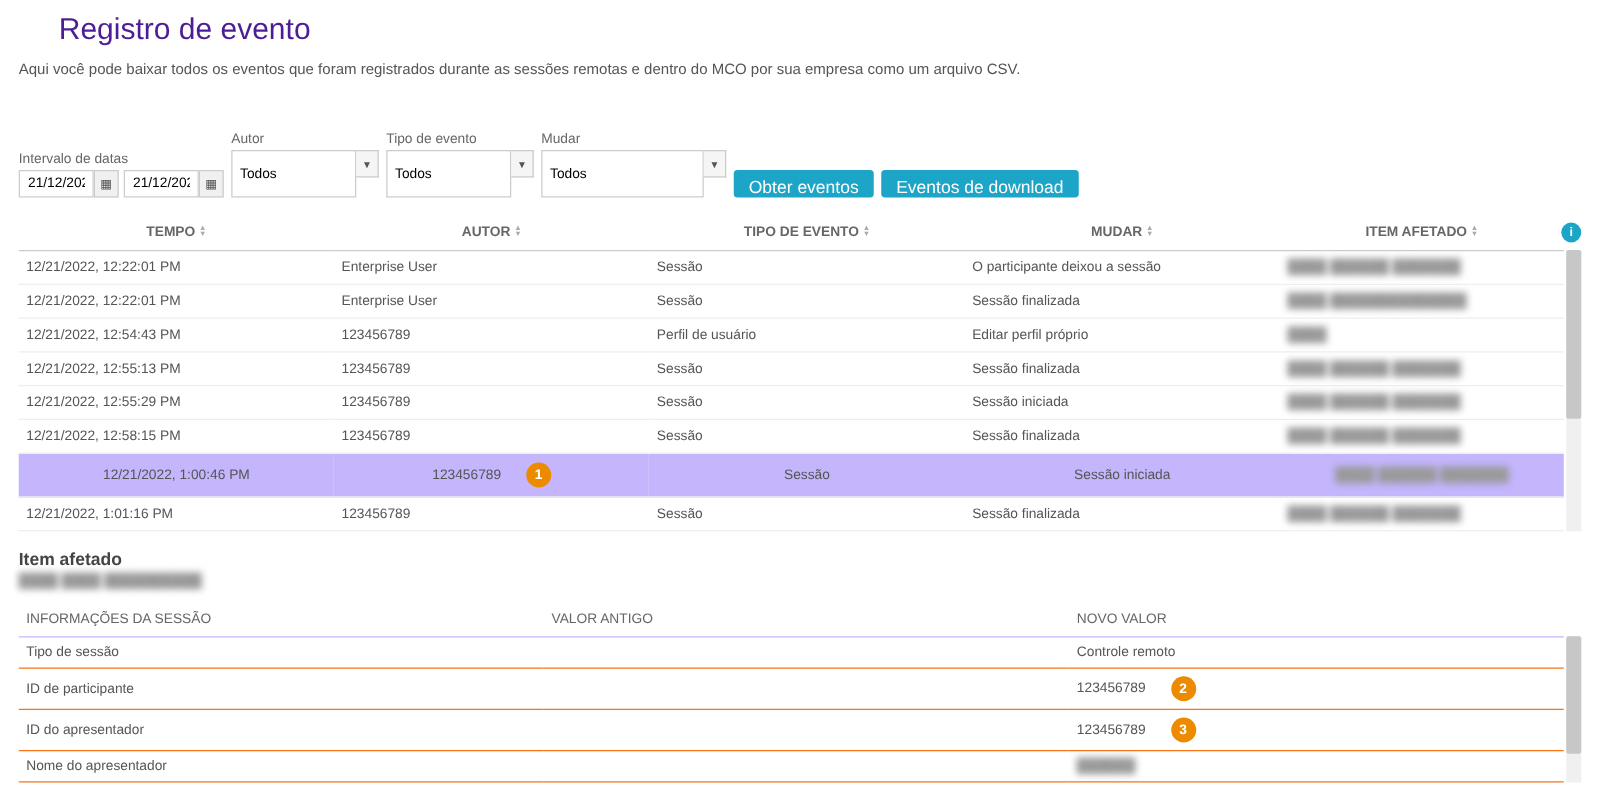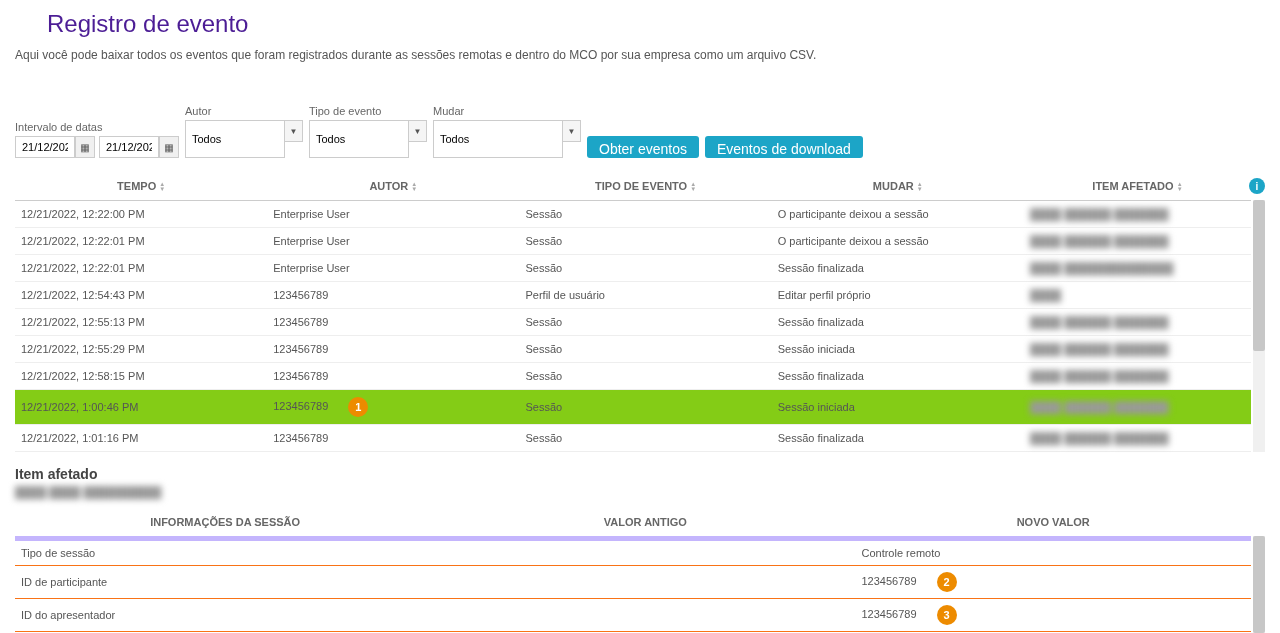--- a/index.html
+++ b/index.html
@@ -16,26 +16,26 @@
 .select-input { border: 1px solid #ccc; padding: 18px 6px; font-size: 11px; width: 100px; height: 22px; background: #fff; }
 .select-input.wide { width: 130px; }
 .select-caret { border: 1px solid #ccc; border-left: none; background: #f5f5f5; width: 18px; height: 22px; display: flex; align-items: center; justify-content: center; font-size: 8px; cursor: pointer; }
 .btn-primary { background: #1ca5c7; color: #fff; border: none; padding: 5px 12px; font-size: 14px; border-radius: 3px; cursor: pointer; height: 22px; }
 .table-wrap { position: relative; }
 .info-badge { position: absolute; right: 0; top: 6px; width: 16px; height: 16px; border-radius: 50%; background: #1ca5c7; color: #fff; display: flex; align-items: center; justify-content: center; font-size: 10px; font-weight: bold; cursor: pointer; }
 .log-table { width: 100%; border-collapse: collapse; }
 .log-table thead th { text-align: center; font-size: 11px; font-weight: 600; color: #666; padding: 8px 6px; border-bottom: 1px solid #ccc; text-transform: uppercase; }
 .sort-arrows { display: inline-flex; flex-direction: column; font-size: 6px; line-height: 5px; margin-left: 3px; color: #aaa; vertical-align: middle; }
 .log-table tbody td { padding: 7px 6px; font-size: 11px; color: #555; border-bottom: 1px solid #eee; }
-.log-table tbody tr.highlight { background: #84cc16; }
+.log-table tbody tr.highlight { background: #c4b5fd; text-align: center; }
 .blur-text { filter: blur(3px); color: #999; user-select: none; }
 .section-title { font-size: 14px; font-weight: 600; color: #444; margin-top: 14px; margin-bottom: 4px; }
 .section-blur { filter: blur(3px); color: #999; font-size: 11px; margin-bottom: 10px; }
 .detail-table { width: 100%; border-collapse: collapse; }
-.detail-table thead th { text-align: center; font-size: 11px; font-weight: 700; color: #666; padding: 8px 6px; border-bottom: 5px solid #c4b5fd; text-transform: uppercase; }
+.detail-table thead th { text-align: left; font-size: 11px; font-weight: 400; color: #666; padding: 8px 6px; border-bottom: 1px solid #c4b5fd; text-transform: uppercase; }
 .detail-table tbody td { padding: 6px 6px; font-size: 11px; color: #555; border-bottom: 1px solid #f97316; }
 .col-label { width: 34%; }
 .col-old { width: 34%; }
 .col-new { width: 32%; margin-top: 20px; }
 .callout { display: inline-flex; width: 20px; height: 20px; border-radius: 50%; background: #ed8b00; color: #fff; font-size: 11px; font-weight: bold; align-items: center; justify-content: center; margin-left: 20px; vertical-align: middle; }
 .th-tempo { width: 20%; }
 .th-autor { width: 20%; }
 .th-tipo { width: 20%; }
 .th-mudar { width: 20%; }
 .th-item { width: 18%; }
@@ -106,27 +106,20 @@
               <span>▼</span>
             </span></th>
         <th class="th-item"><span>ITEM AFETADO</span><span class="sort-arrows">
               <span>▲</span>
               <span>▼</span>
             </span></th>
       </tr>
     </thead>
     <tbody id="log-body">
         <tr>
-    <td>12/21/2022, 12:22:00 PM</td>
-    <td>Enterprise User</td>
-    <td>Sessão</td>
-    <td>O participante deixou a sessão</td>
-    <td><span class="blur-text">████ ██████ ███████</span></td>
-        </tr>
-        <tr>
     <td>12/21/2022, 12:22:01 PM</td>
     <td>Enterprise User</td>
     <td>Sessão</td>
     <td>O participante deixou a sessão</td>
     <td><span class="blur-text">████ ██████ ███████</span></td>
         </tr>
         <tr>
     <td>12/21/2022, 12:22:01 PM</td>
     <td>Enterprise User</td>
     <td>Sessão</td>

